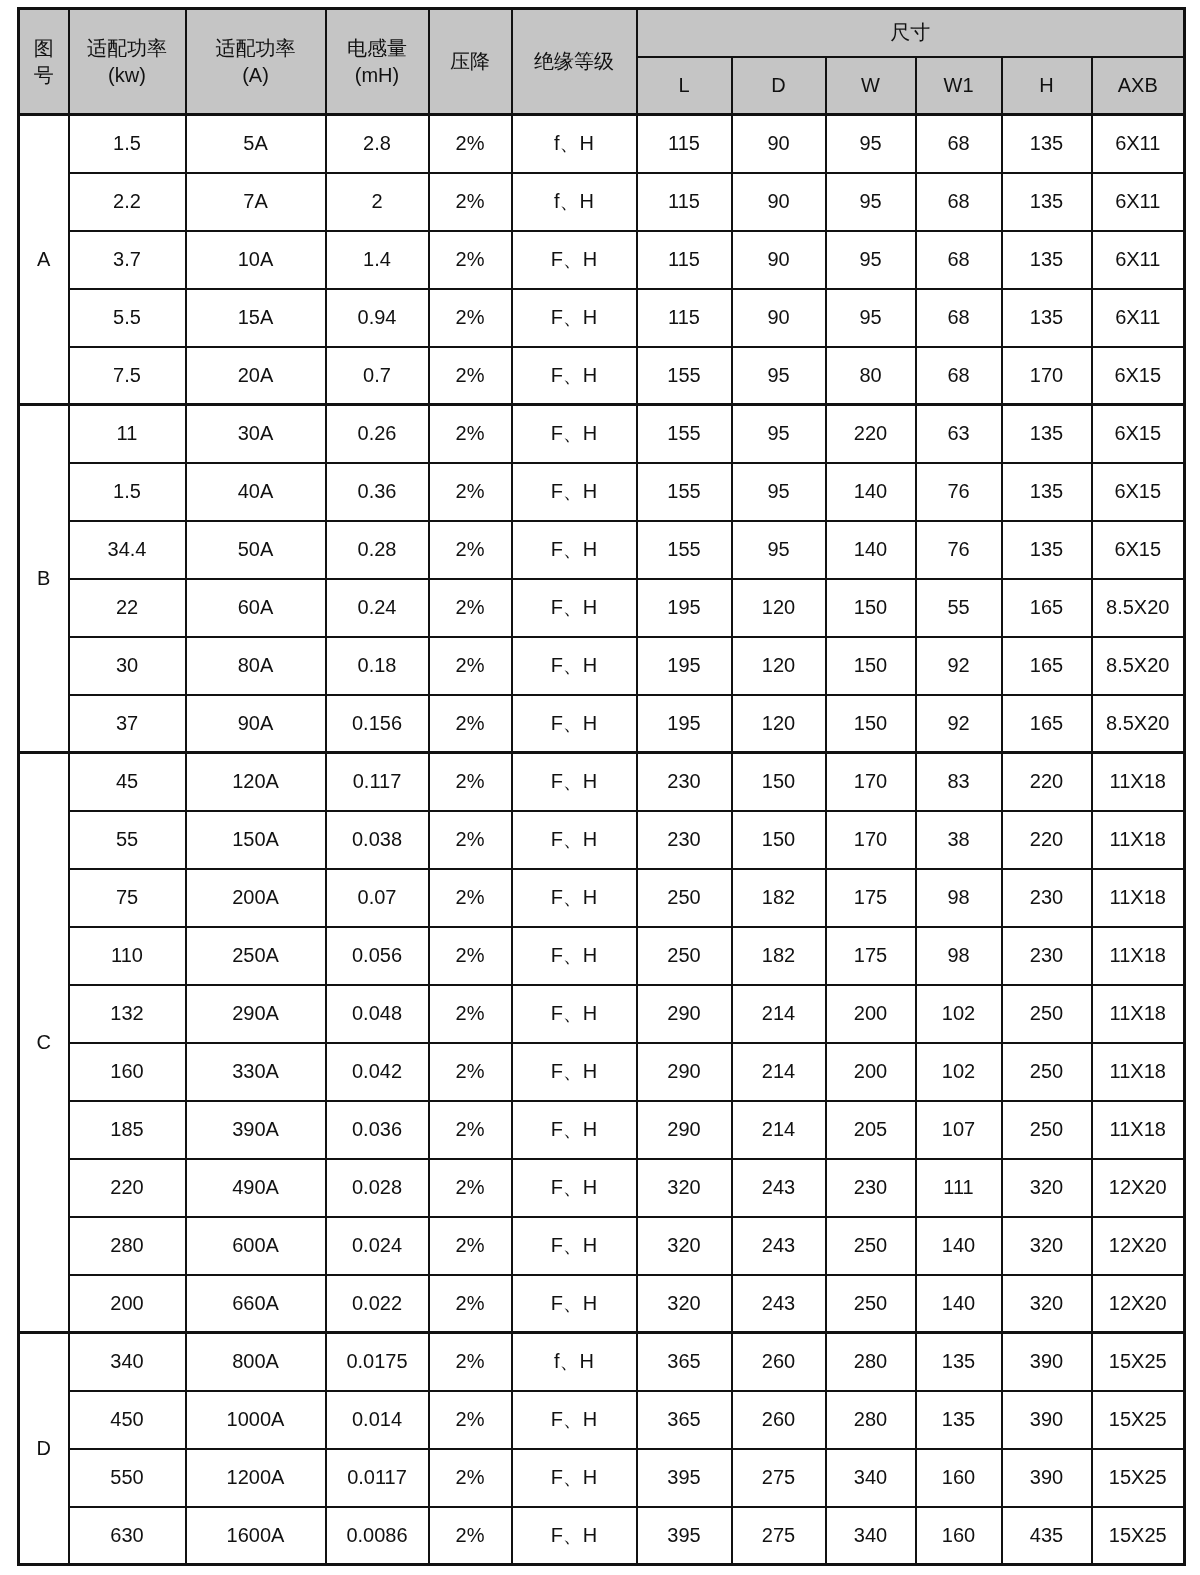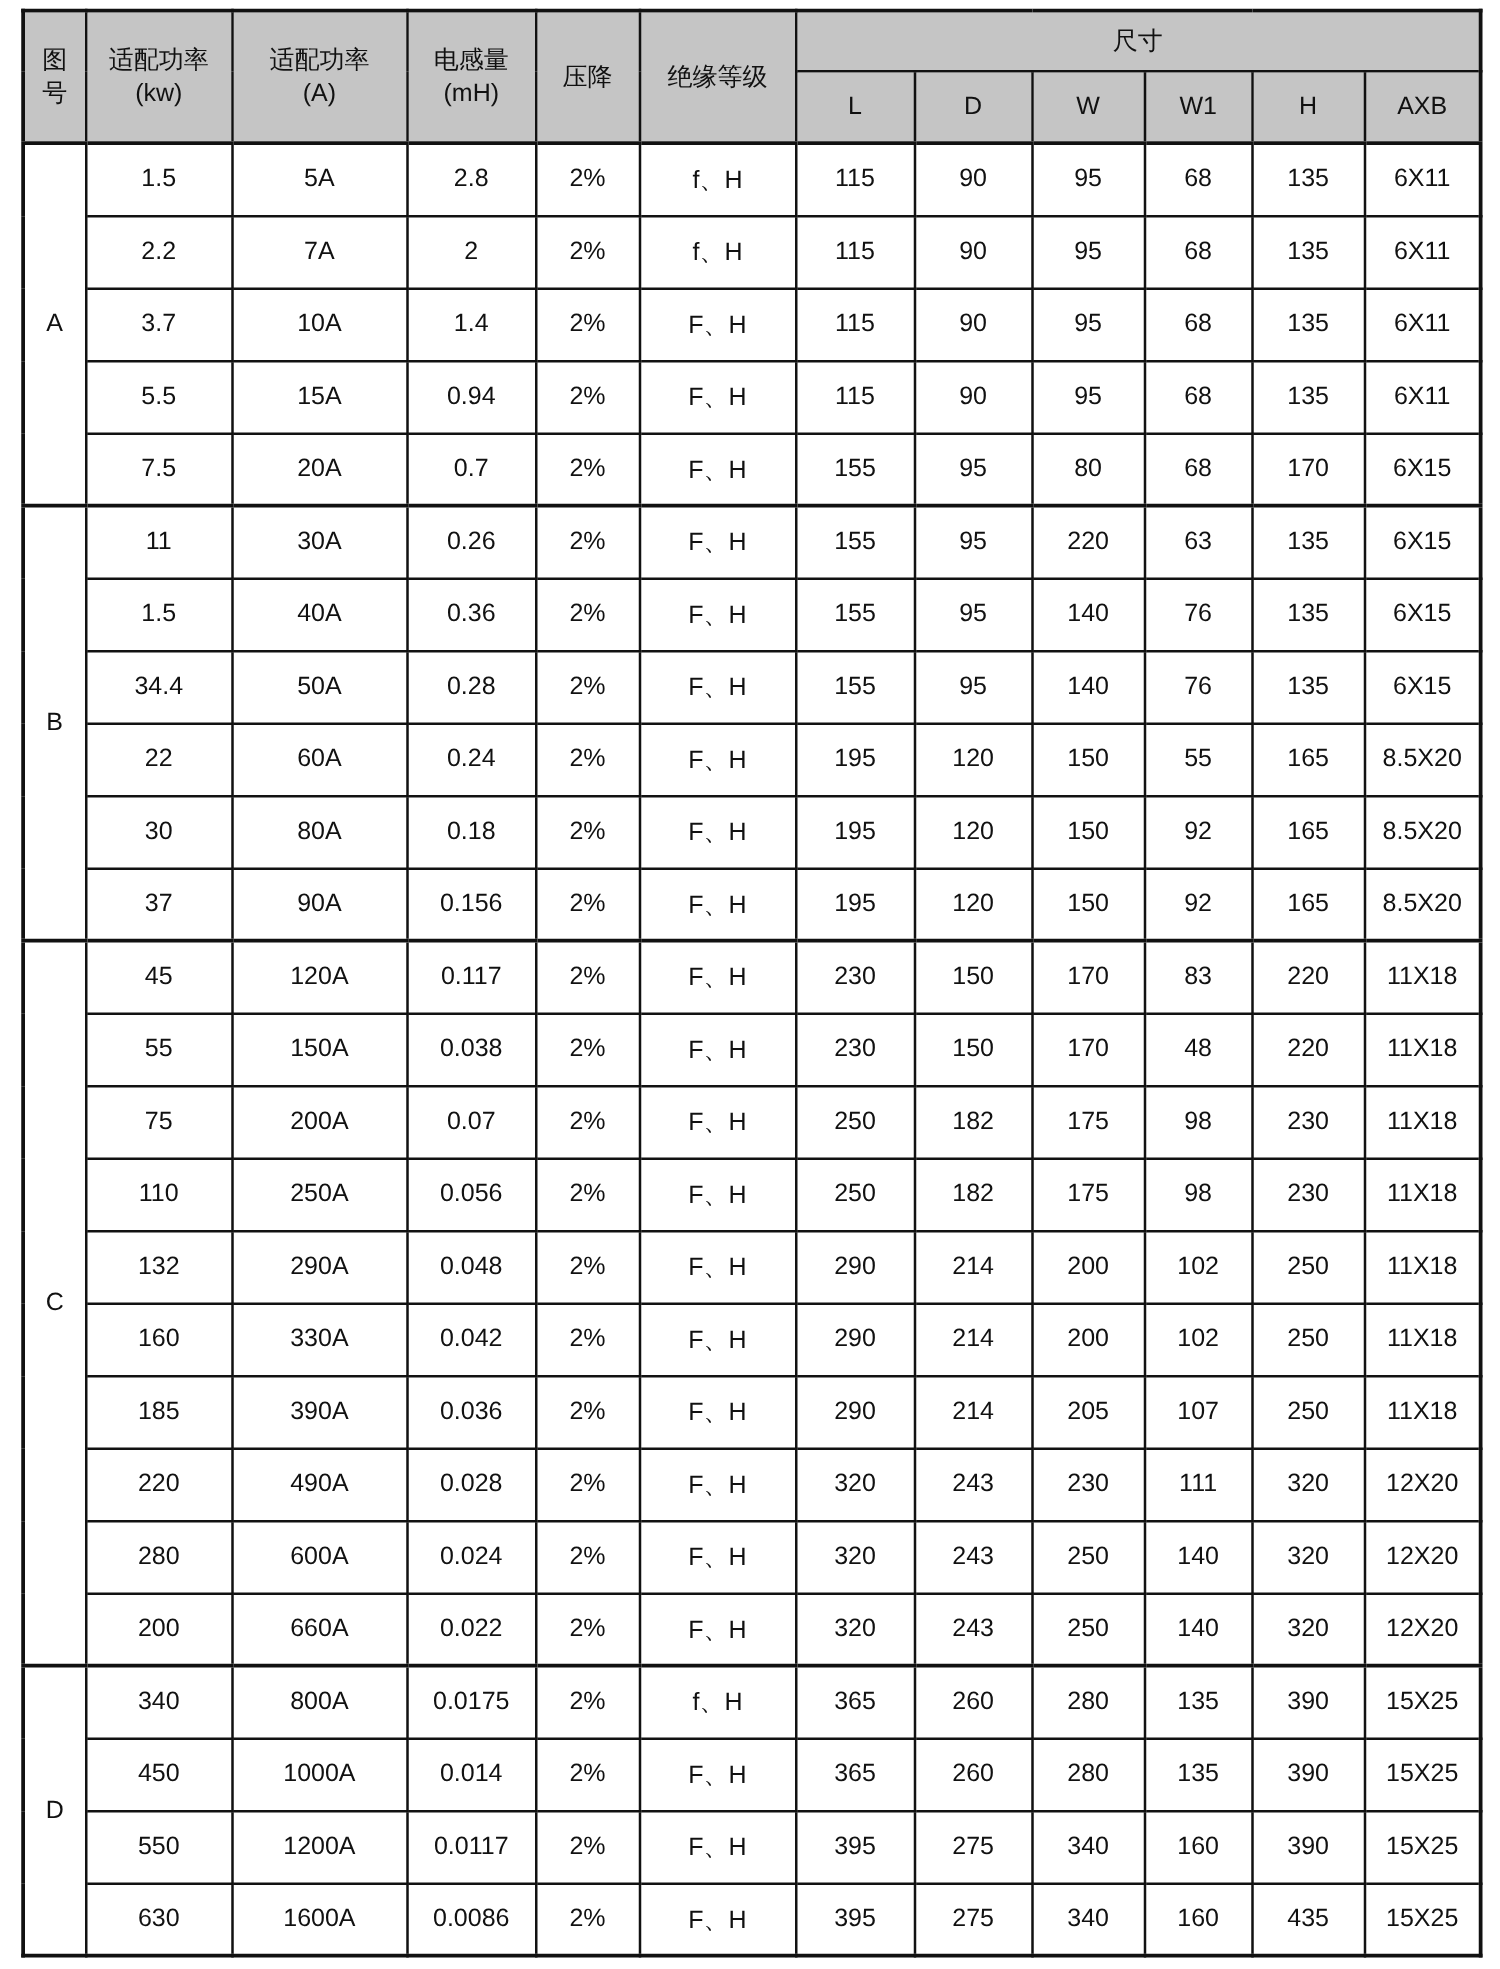--- a/index.html
+++ b/index.html
@@ -257,21 +257,21 @@
         </tr>
         <tr>
           <td>55</td>
           <td>150A</td>
           <td>0.038</td>
           <td>2%</td>
           <td>F、H</td>
           <td>230</td>
           <td>150</td>
           <td>170</td>
-          <td>48</td>
+          <td>38</td>
           <td>220</td>
           <td>11X18</td>
         </tr>
         <tr>
           <td>75</td>
           <td>200A</td>
           <td>0.07</td>
           <td>2%</td>
           <td>F、H</td>
           <td>250</td>

